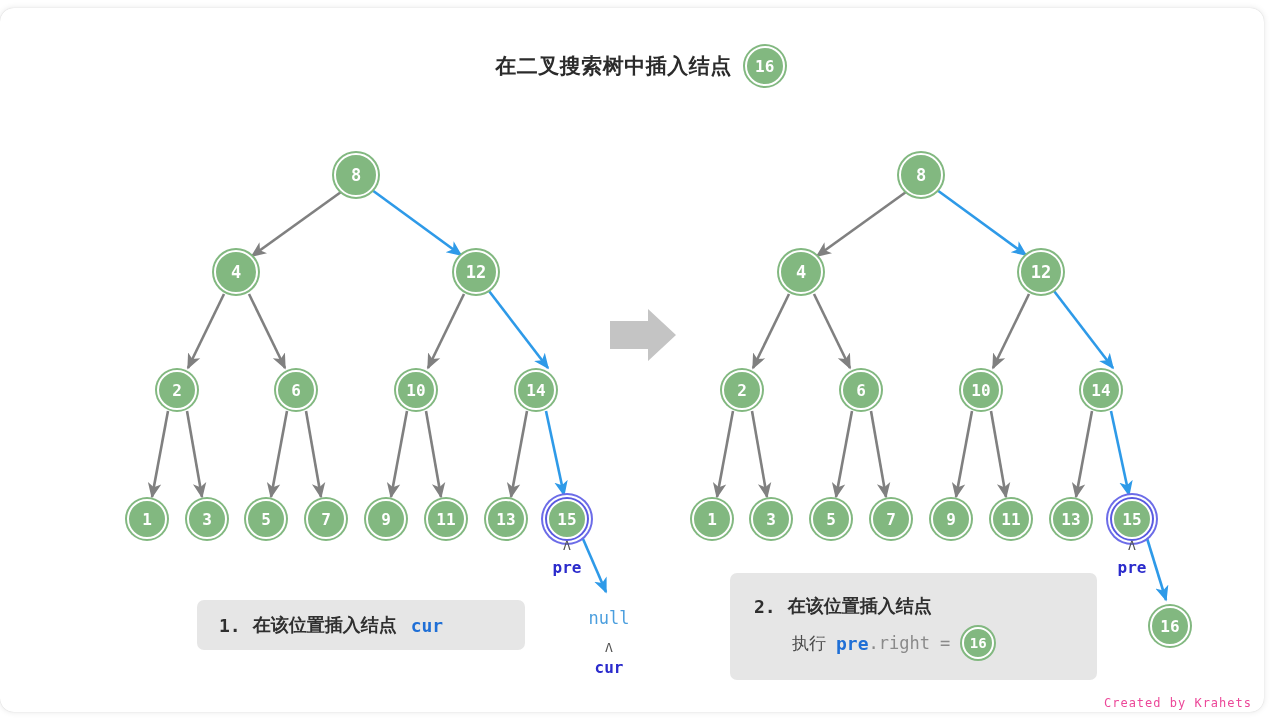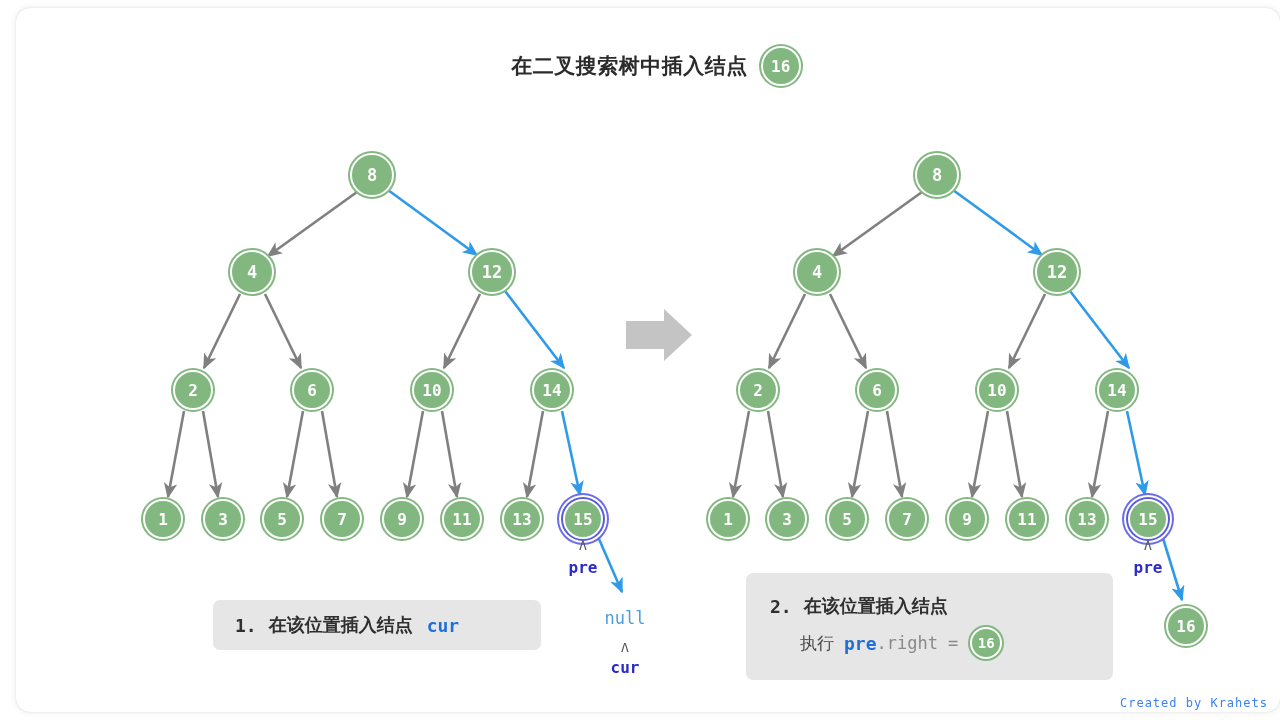--- a/index.html
+++ b/index.html
@@ -4,21 +4,21 @@
 <style>
   html, body {
     margin: 0; padding: 0;
     background: #ffffff;
     width: 1280px; height: 720px;
     overflow: hidden;
     font-family: "Liberation Sans", "DejaVu Sans", sans-serif;
   }
   #card {
     position: absolute;
-    left: 16px; top: 8px;
+    left: 0; top: 8px;
     width: 1264px; height: 704px;
     background: #ffffff;
     border-radius: 14px;
     box-shadow: 0 0 6px rgba(0,0,0,0.10), 0 0 1px rgba(0,0,0,0.18);
     overflow: hidden;
   }
   #stage { position: absolute; left: 0; top: 0; width: 1280px; height: 720px; }
   svg.layer { position: absolute; left: 0; top: 0; width: 1280px; height: 720px; }
 
   .title-wrap {
@@ -110,21 +110,21 @@
   }
   .caret {
     position: absolute;
     font-family: "DejaVu Sans Mono", monospace;
     font-size: 13px; color: #555;
     transform: translateX(-50%);
   }
   .credit {
     position: absolute; right: 28px; bottom: 18px;
     font-family: "DejaVu Sans Mono", monospace;
-    font-size: 12px; color: #3b82f6; letter-spacing: 1px;
+    font-size: 12px; color: #ec4899; letter-spacing: 1px;
   }
 </style>
 </head>
 <body>
 
 <div id="card">
 <div id="stage">
 
   <svg class="layer" viewBox="0 0 1280 720">
     <defs>
@@ -241,21 +241,21 @@
   </div>
 
   <div class="caret" style="left:1132px;top:530px">Λ</div>
   <div class="ptr-label" style="left:1132px;top:550px">pre</div>
 
   <div class="caption" style="left:730px;top:565px;width:367px;height:107px;padding:0 24px;">
     <div class="cap-line" style="margin-bottom:9px;">
       <span class="cap-num">2.</span>
       <span class="cap-cn" style="margin-left:12px">在该位置插入结点</span>
     </div>
-    <div class="cap-line" style="margin-left:30px;text-align:center;">
+    <div class="cap-line" style="margin-left:38px;text-align:center;">
       <span class="cap-cn-reg">执行</span>
       <span class="mono-blue" style="margin-left:10px">pre</span>
       <span class="mono-gray">.right</span>
       <span class="mono-gray" style="margin-left:10px">=</span>
       <span class="badge small" style="margin-left:12px">16</span>
     </div>
   </div>
 
   <div class="credit">Created by Krahets</div>
 

